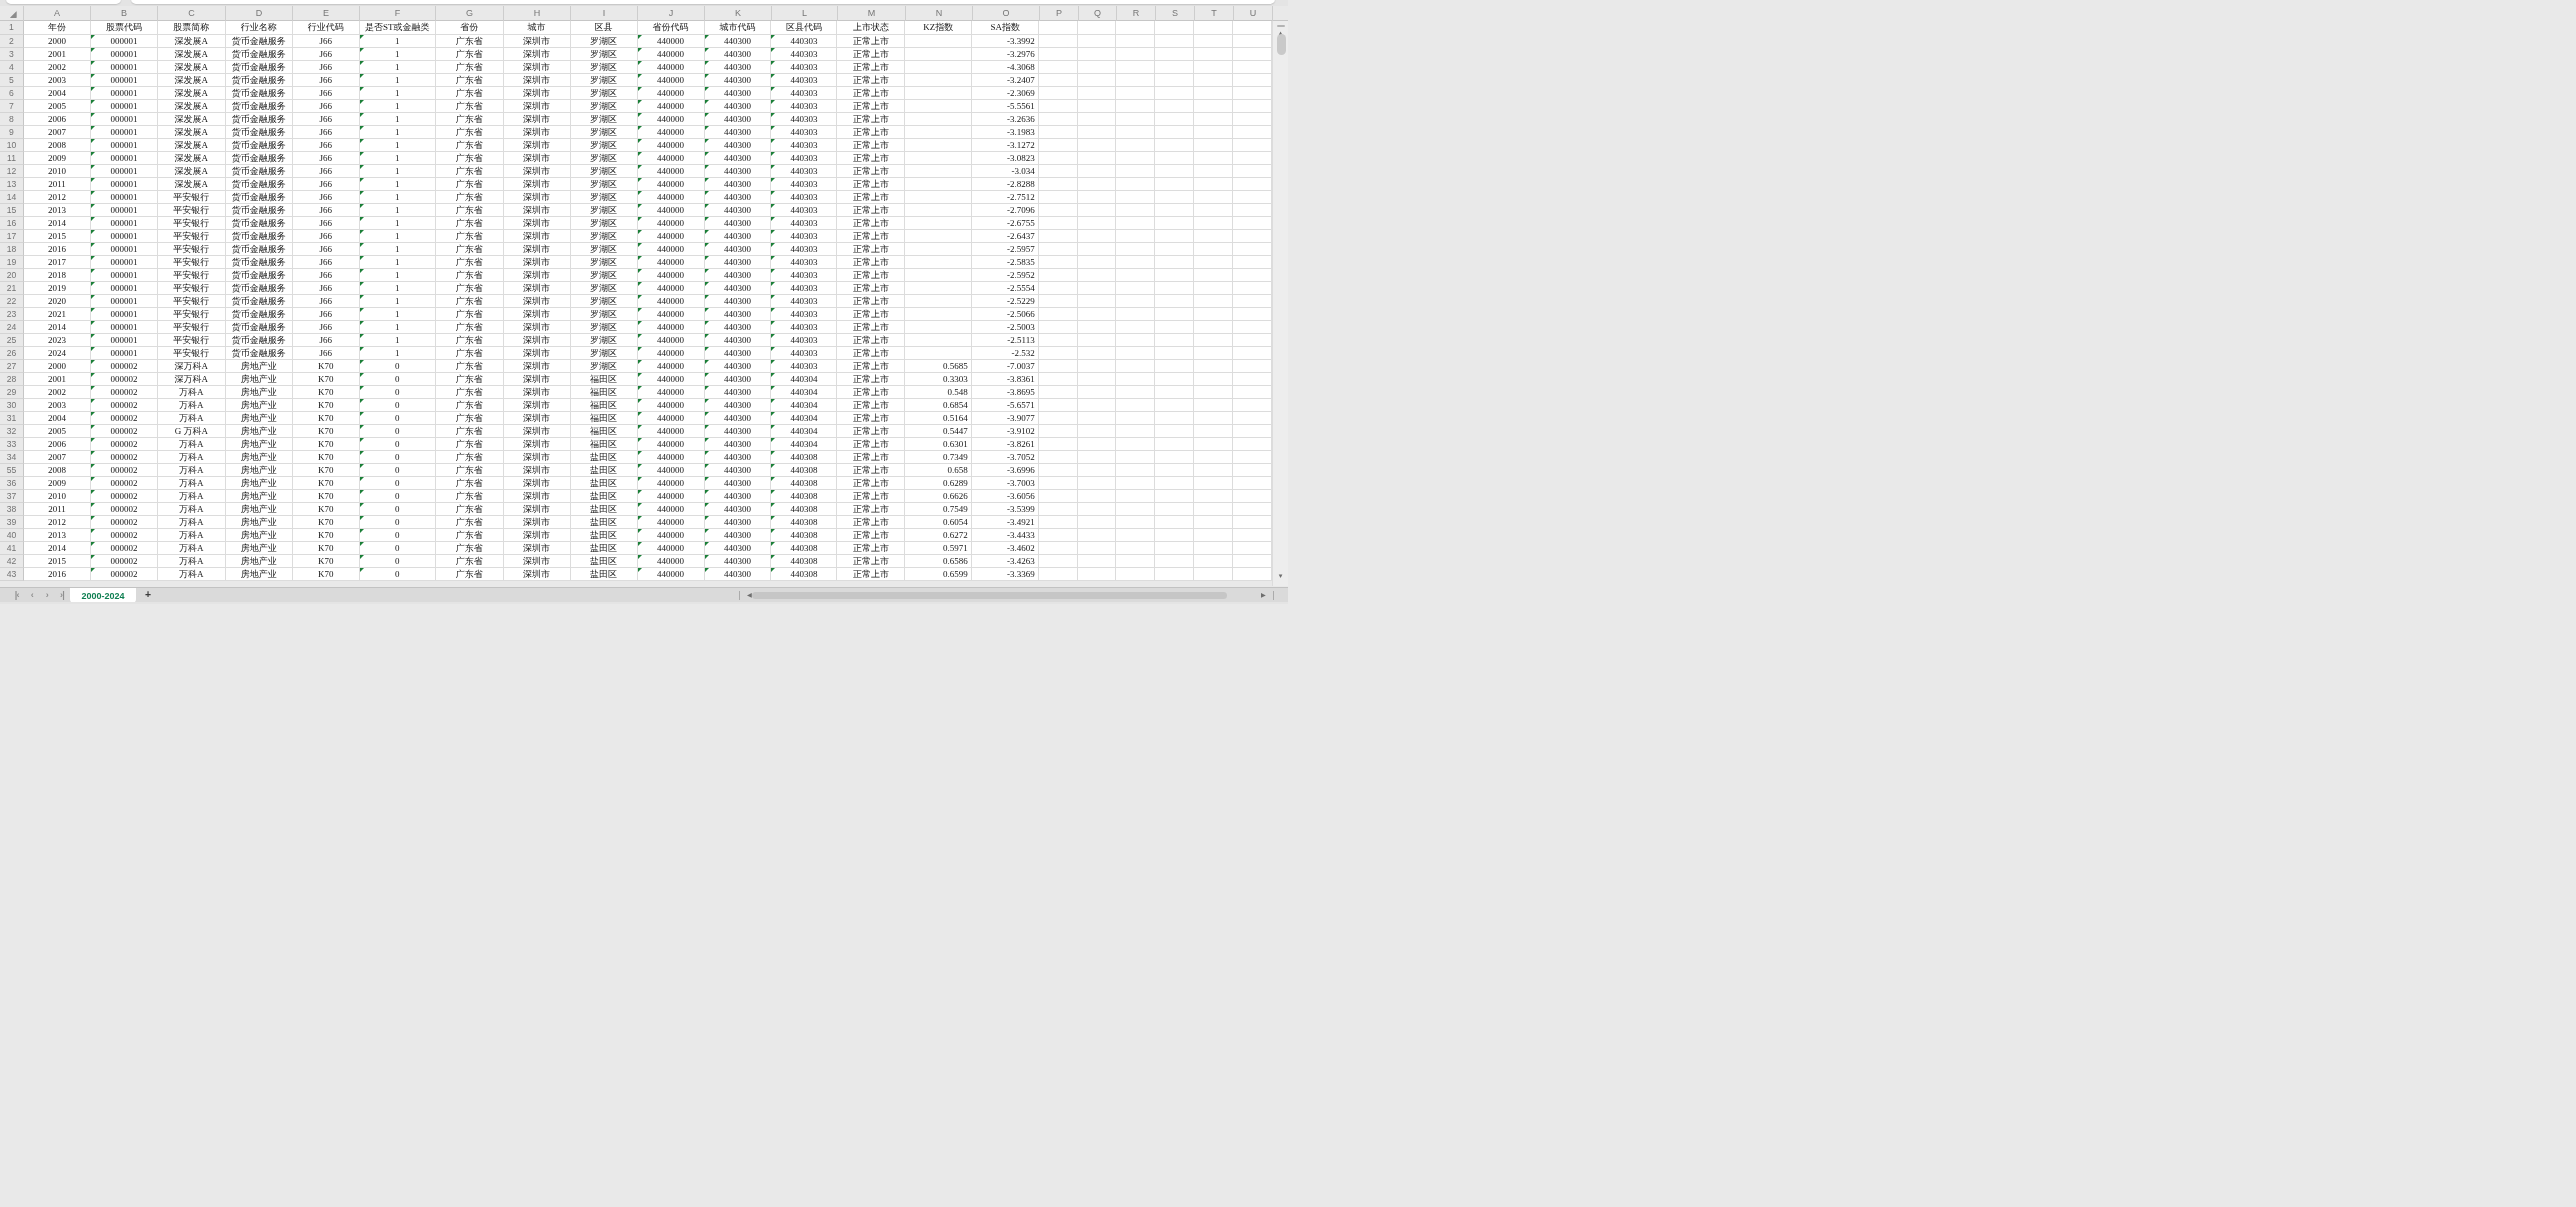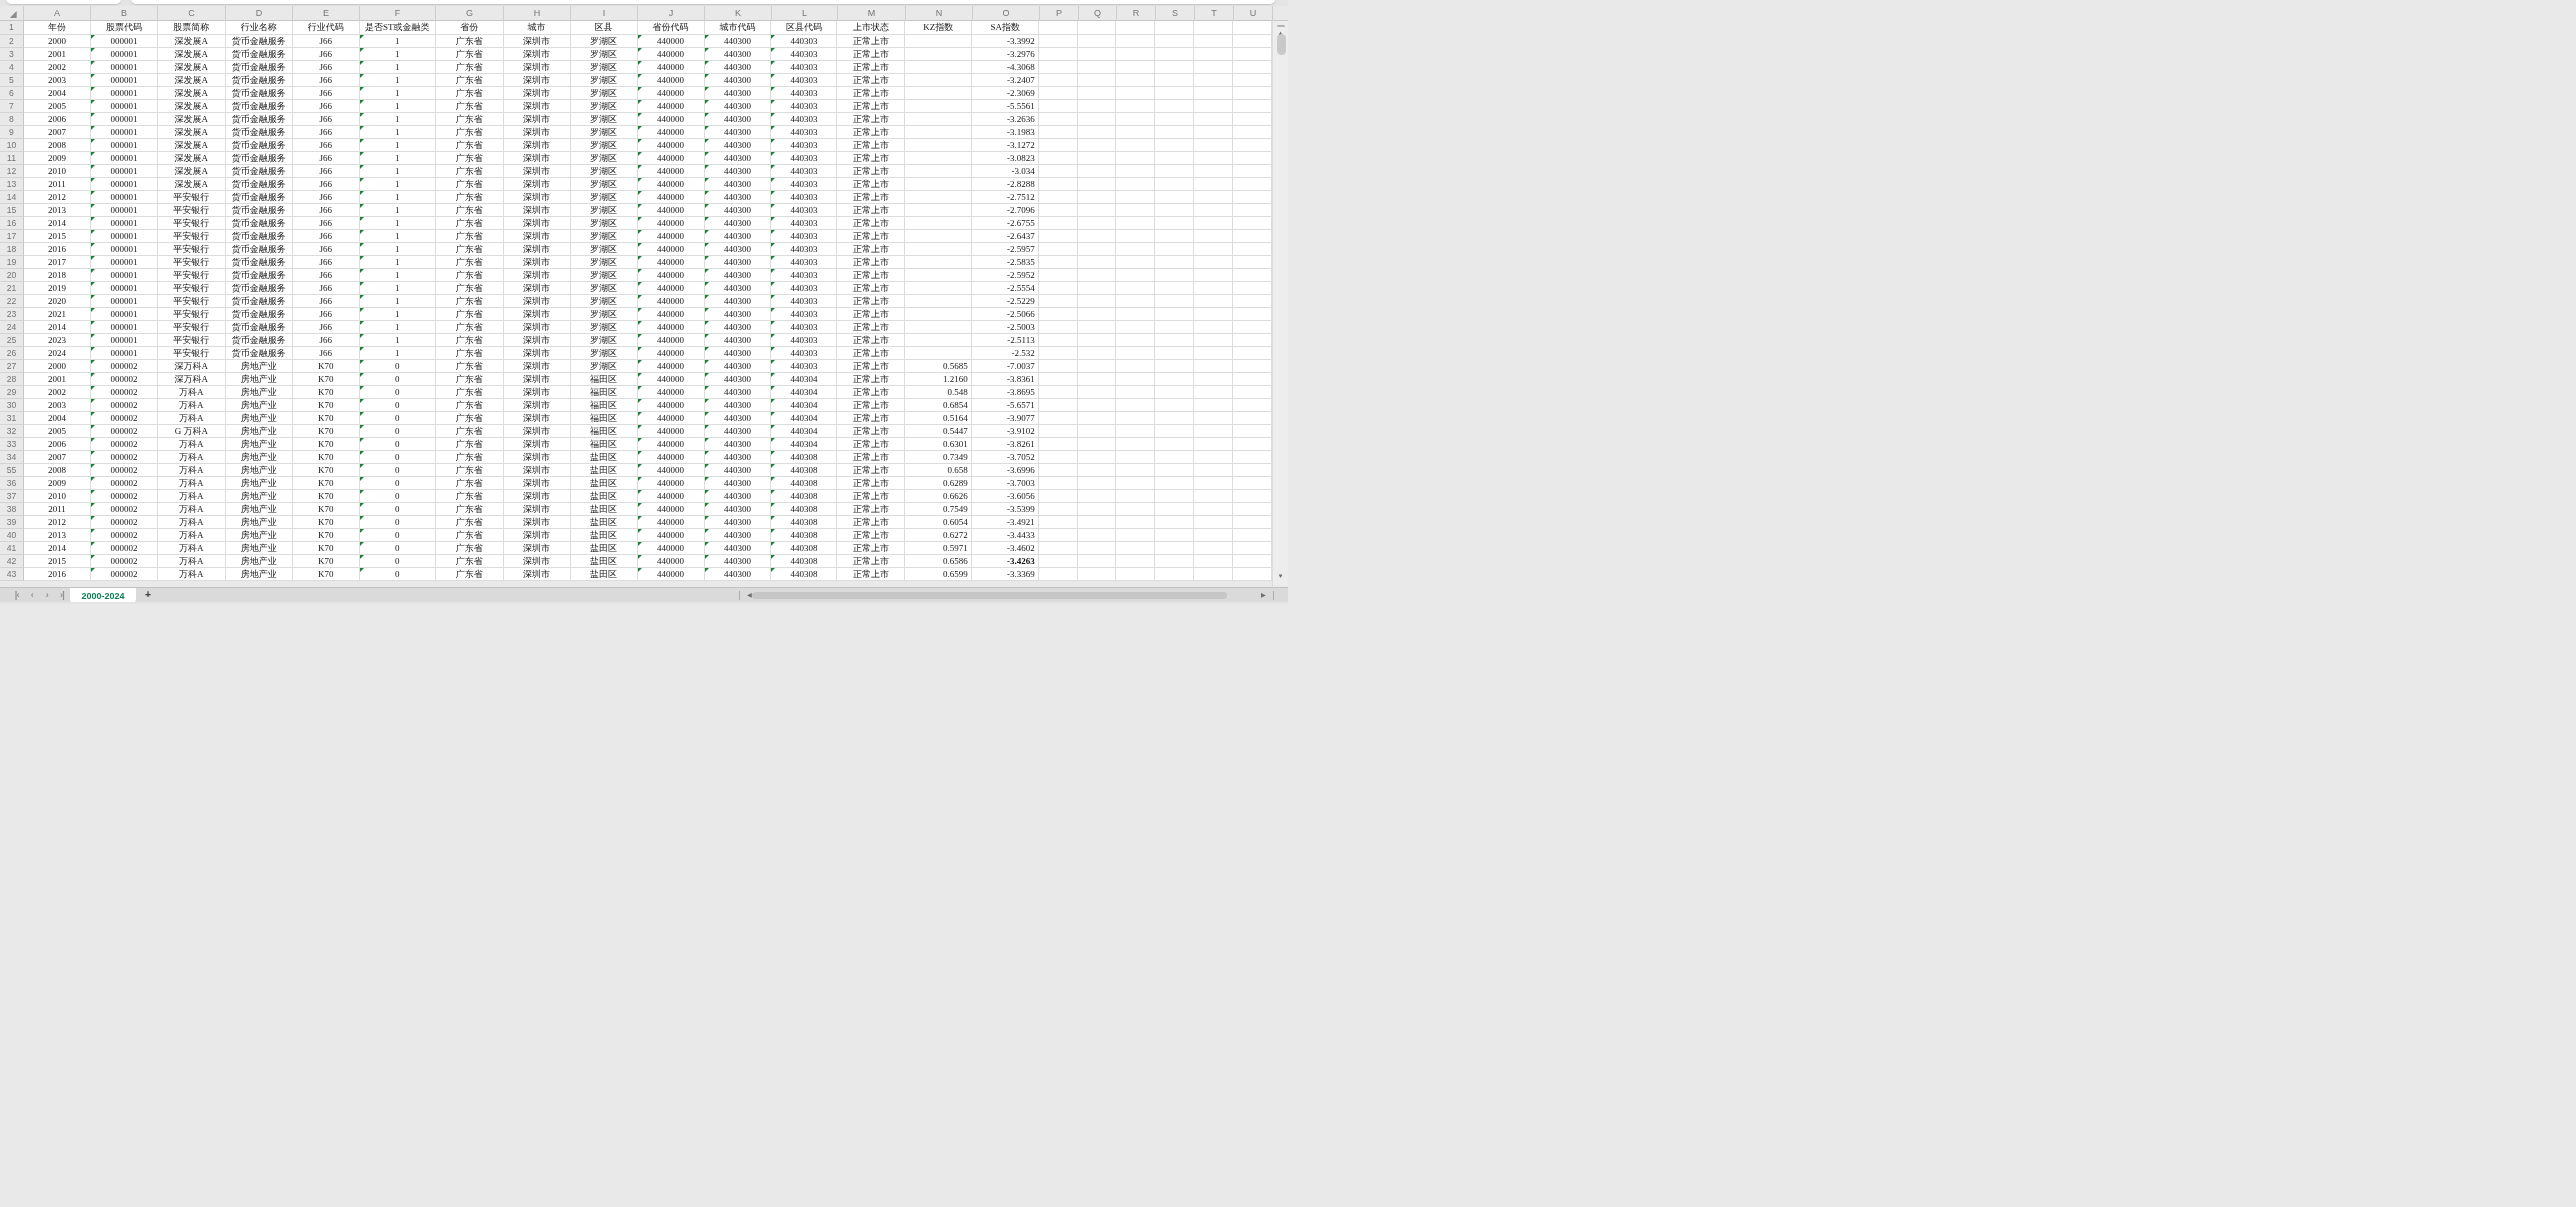--- a/index.html
+++ b/index.html
@@ -749,21 +749,21 @@
         <div class="cell" style="width: 67px; height: 13px; line-height: 12.4px;">房地产业</div>
         <div class="cell" style="width: 67px; height: 13px; line-height: 12.4px;">K70</div>
         <div class="cell" style="width: 76px; height: 13px; line-height: 12.4px;">0<span class="flag"></span></div>
         <div class="cell" style="width: 68px; height: 13px; line-height: 12.4px;">广东省</div>
         <div class="cell" style="width: 67px; height: 13px; line-height: 12.4px;">深圳市</div>
         <div class="cell" style="width: 67px; height: 13px; line-height: 12.4px;">福田区</div>
         <div class="cell" style="width: 67px; height: 13px; line-height: 12.4px;">440000<span class="flag"></span></div>
         <div class="cell" style="width: 67px; height: 13px; line-height: 12.4px;">440300<span class="flag"></span></div>
         <div class="cell" style="width: 66px; height: 13px; line-height: 12.4px;">440304<span class="flag"></span></div>
         <div class="cell" style="width: 68px; height: 13px; line-height: 12.4px;">正常上市</div>
-        <div class="cell right" style="width: 67px; height: 13px; line-height: 12.4px;">1.2160</div>
+        <div class="cell right" style="width: 67px; height: 13px; line-height: 12.4px;">0.3303</div>
         <div class="cell right" style="width: 67px; height: 13px; line-height: 12.4px;">-3.8361</div>
         <div class="cell" style="width: 39px; height: 13px; line-height: 12.4px;"></div>
         <div class="cell" style="width: 38px; height: 13px; line-height: 12.4px;"></div>
         <div class="cell" style="width: 39px; height: 13px; line-height: 12.4px;"></div>
         <div class="cell" style="width: 39px; height: 13px; line-height: 12.4px;"></div>
         <div class="cell" style="width: 39px; height: 13px; line-height: 12.4px;"></div>
         <div class="cell" style="width: 39px; height: 13px; line-height: 12.4px;"></div>
       </div>
       <div class="row">
         <div class="rn" style="height: 13px; line-height: 12.4px;">29</div>
@@ -1086,21 +1086,21 @@
         <div class="cell" style="width: 67px; height: 13px; line-height: 12.4px;">K70</div>
         <div class="cell" style="width: 76px; height: 13px; line-height: 12.4px;">0<span class="flag"></span></div>
         <div class="cell" style="width: 68px; height: 13px; line-height: 12.4px;">广东省</div>
         <div class="cell" style="width: 67px; height: 13px; line-height: 12.4px;">深圳市</div>
         <div class="cell" style="width: 67px; height: 13px; line-height: 12.4px;">盐田区</div>
         <div class="cell" style="width: 67px; height: 13px; line-height: 12.4px;">440000<span class="flag"></span></div>
         <div class="cell" style="width: 67px; height: 13px; line-height: 12.4px;">440300<span class="flag"></span></div>
         <div class="cell" style="width: 66px; height: 13px; line-height: 12.4px;">440308<span class="flag"></span></div>
         <div class="cell" style="width: 68px; height: 13px; line-height: 12.4px;">正常上市</div>
         <div class="cell right" style="width: 67px; height: 13px; line-height: 12.4px;">0.6586</div>
-        <div class="cell right" style="width: 67px; height: 13px; line-height: 12.4px; font-weight: bold;">-3.4263</div>
+        <div class="cell right" style="width: 67px; height: 13px; line-height: 12.4px;">-3.4263</div>
         <div class="cell" style="width: 39px; height: 13px; line-height: 12.4px;"></div>
         <div class="cell" style="width: 38px; height: 13px; line-height: 12.4px;"></div>
         <div class="cell" style="width: 39px; height: 13px; line-height: 12.4px;"></div>
         <div class="cell" style="width: 39px; height: 13px; line-height: 12.4px;"></div>
         <div class="cell" style="width: 39px; height: 13px; line-height: 12.4px;"></div>
         <div class="cell" style="width: 39px; height: 13px; line-height: 12.4px;"></div>
       </div>
       <div class="row">
         <div class="rn" style="height: 13px; line-height: 12.4px;">43</div>
         <div class="cell" style="width: 67px; height: 13px; line-height: 12.4px;">2016</div>

